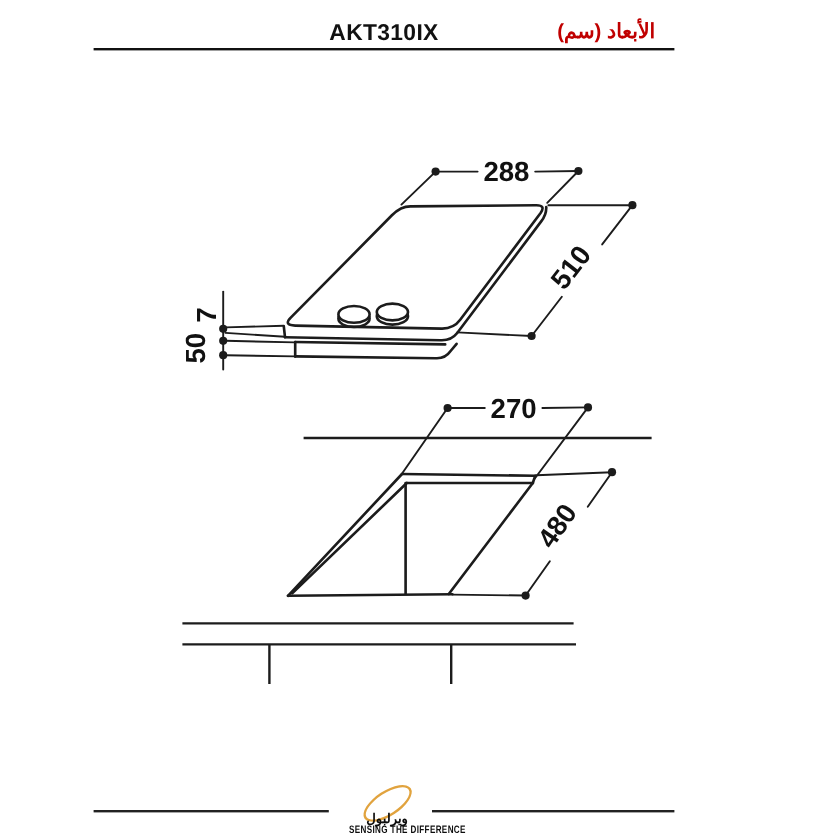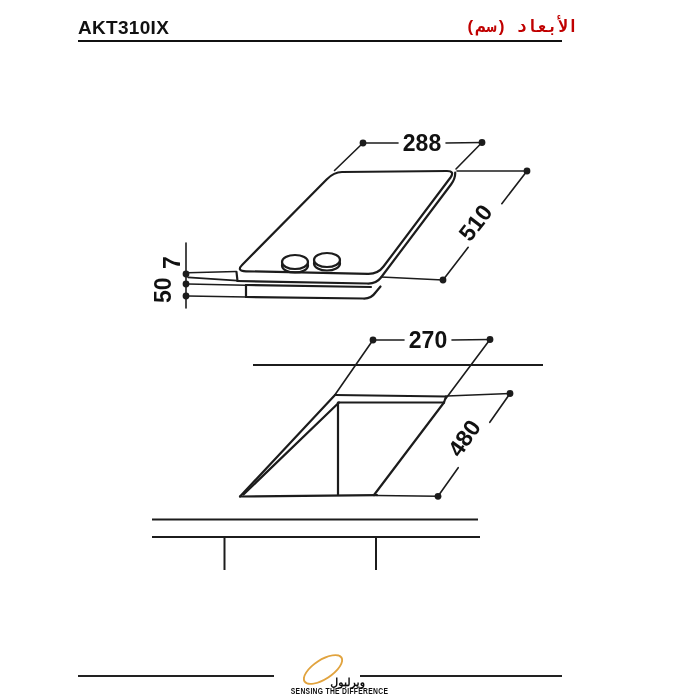--- a/index.html
+++ b/index.html
@@ -6,26 +6,26 @@
   .page{
     position:relative;width:700px;height:700px;background:#ffffff;
     font-family:"Liberation Sans",sans-serif;overflow:hidden;
   }
   
   .hdr-left{
     position:absolute;left:78px;top:18px;font-size:17px;font-weight:bold;
     color:#c00000;white-space:nowrap;
   }
   .hdr-model{
-    position:absolute;left:78px;top:17px;width:484px;text-align:left;
+    position:absolute;left:78px;top:17px;width:484px;text-align:center;
     font-size:19px;font-weight:bold;color:#111;letter-spacing:.3px;
   }
   .hdr-right{
-    position:absolute;right:122px;top:16px;font-size:17px;font-weight:bold;
-    color:#c00000;direction:rtl;white-space:nowrap;font-family:Liberation Mono, monospace;
+    position:absolute;right:154px;top:16px;font-size:17px;font-weight:bold;
+    color:#c00000;direction:rtl;white-space:nowrap;
   }
   .hdr-rule{
     position:absolute;left:78px;top:40px;width:484px;height:2px;background:#111;
   }
   
   svg.drawing{position:absolute;left:0;top:0;}
   .oline{fill:none;stroke:#1c1c1c;stroke-width:2.2;stroke-linecap:round;stroke-linejoin:round;}
   .tline{fill:none;stroke:#1c1c1c;stroke-width:1.6;stroke-linecap:round;}
   .cline{fill:none;stroke:#1c1c1c;stroke-width:2;stroke-linecap:butt;}
   .facefill{fill:#ffffff;stroke:#1c1c1c;stroke-width:2.2;stroke-linejoin:round;}
@@ -36,21 +36,21 @@
   .foot-rule-r{position:absolute;left:360px;top:675px;width:202px;height:2px;background:#222;}
   .swoosh{
     position:absolute;left:300px;top:659px;width:42px;height:17px;
     border:2.5px solid #e1a33e;border-radius:50%;transform:rotate(-33deg);
   }
   .wordmark{
     position:absolute;left:275px;top:656px;width:90px;text-align:center;
     font-size:21px;font-weight:bold;color:#0d0d0d;letter-spacing:-1.2px;white-space:nowrap;
   }
   .brand-ar{
-    position:absolute;right:335px;top:676px;font-size:11px;font-weight:bold;
+    position:absolute;right:360px;top:676px;font-size:11px;font-weight:bold;
     color:#0d0d0d;direction:rtl;white-space:nowrap;
   }
   .tagline{
     position:absolute;left:78px;top:686px;width:484px;text-align:center;
     font-size:9px;font-weight:bold;color:#0d0d0d;letter-spacing:.4px;
     transform:scaleX(.75);transform-origin:320px 0;white-space:nowrap;
   }
 </style>
 </head>
 <body>

